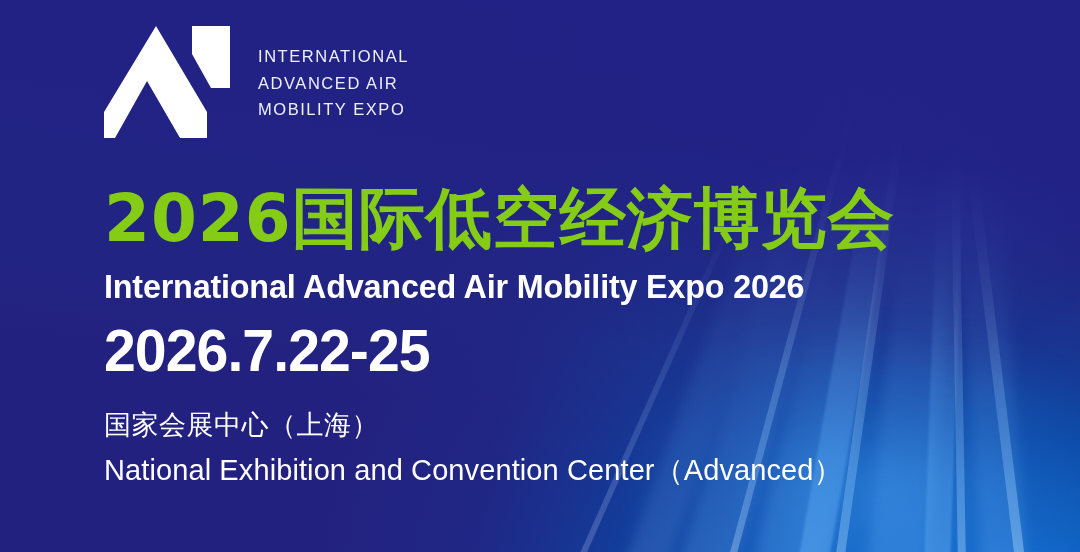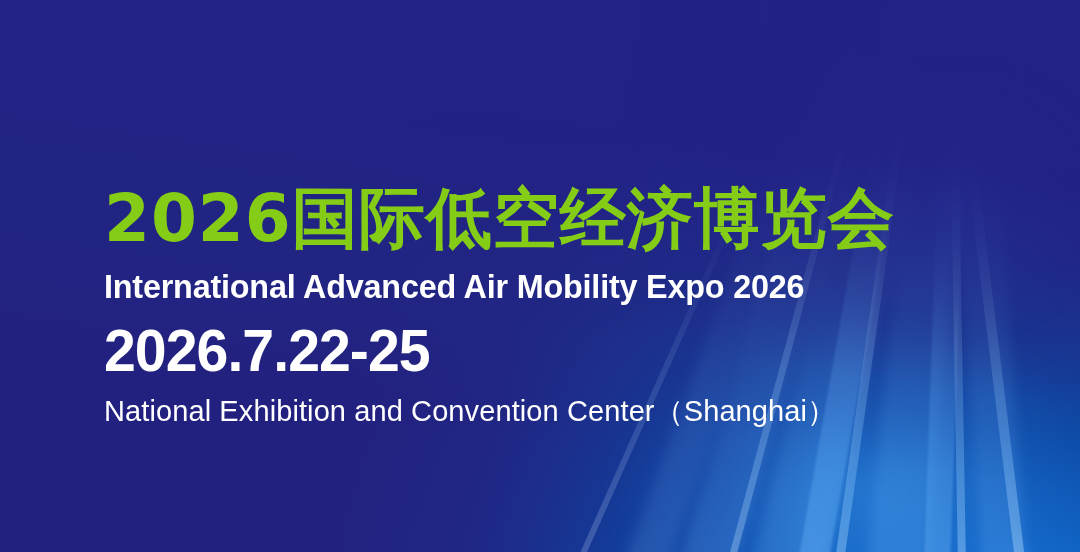--- a/index.html
+++ b/index.html
@@ -173,21 +173,33 @@
     <div class="ray thin" style="left:96%;width:10px;height:110%;transform:rotate(-7deg);"></div>
     <div class="ray soft" style="left:52%;width:40px;height:118%;transform:rotate(20deg);"></div>
     <div class="ray thin" style="left:46%;width:6px;height:108%;transform:rotate(24deg);"></div>
   </div>
 
   <div class="glow-br"></div>
   <div class="glow-edge"></div>
   <div class="bg-tint-left"></div>
   <div class="bg-topdark"></div>
 
+  <div class="logo-lockup">
+    <svg class="logo-mark" viewBox="0 0 126 112" aria-hidden="true">
+      <polygon fill="#ffffff" points="52,0 103,86 103,112 76,112 43,55 11,112 0,112 0,86"></polygon>
+      <polygon fill="#ffffff" points="88,0 126,0 126,62 107,62 88,28"></polygon>
+    </svg>
+    <div class="logo-words">
+      <div>INTERNATIONAL</div>
+      <div>ADVANCED AIR</div>
+      <div>MOBILITY EXPO</div>
+    </div>
+  </div>
 
   <div class="content">
     <div class="title-cn">2026国际低空经济博览会</div>
     <div class="title-en">International Advanced Air Mobility Expo 2026</div>
     <div class="date">2026.7.22-25</div>
-    <div class="venue-en">National Exhibition and Convention Center（Shanghai）</div>
+    <div class="venue-cn">国家会展中心（上海）</div>
+    <div class="venue-en">National Exhibition and Convention Center（Advanced）</div>
   </div>
 
 </div>
 
 </body></html>

